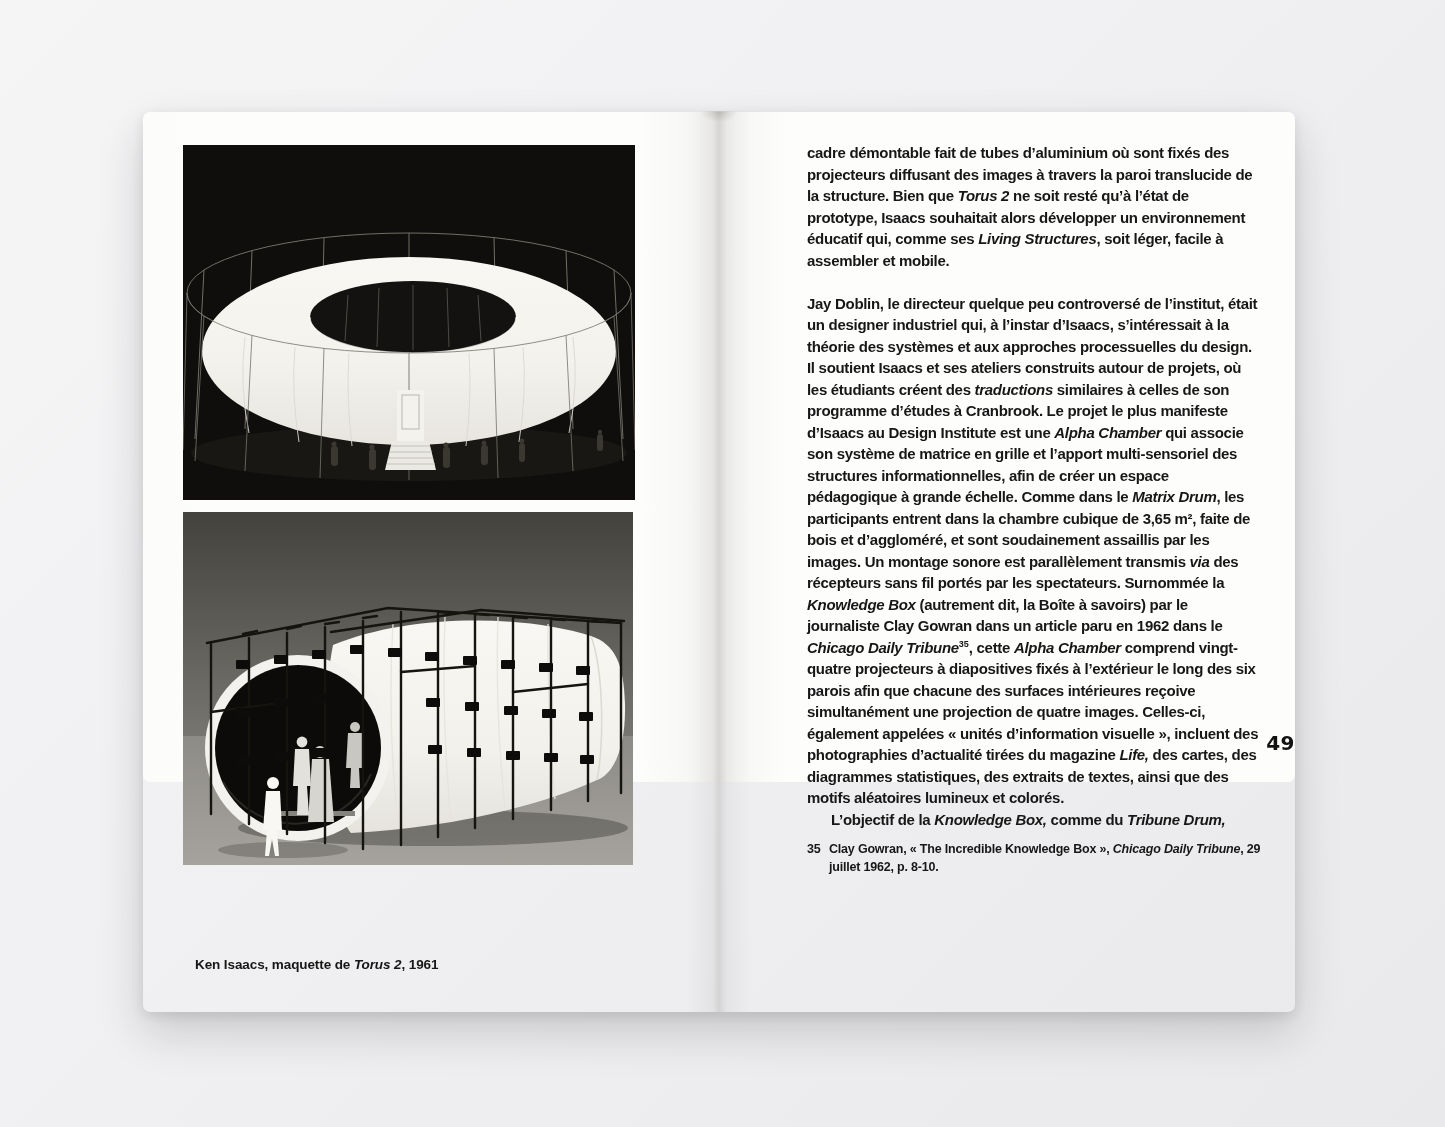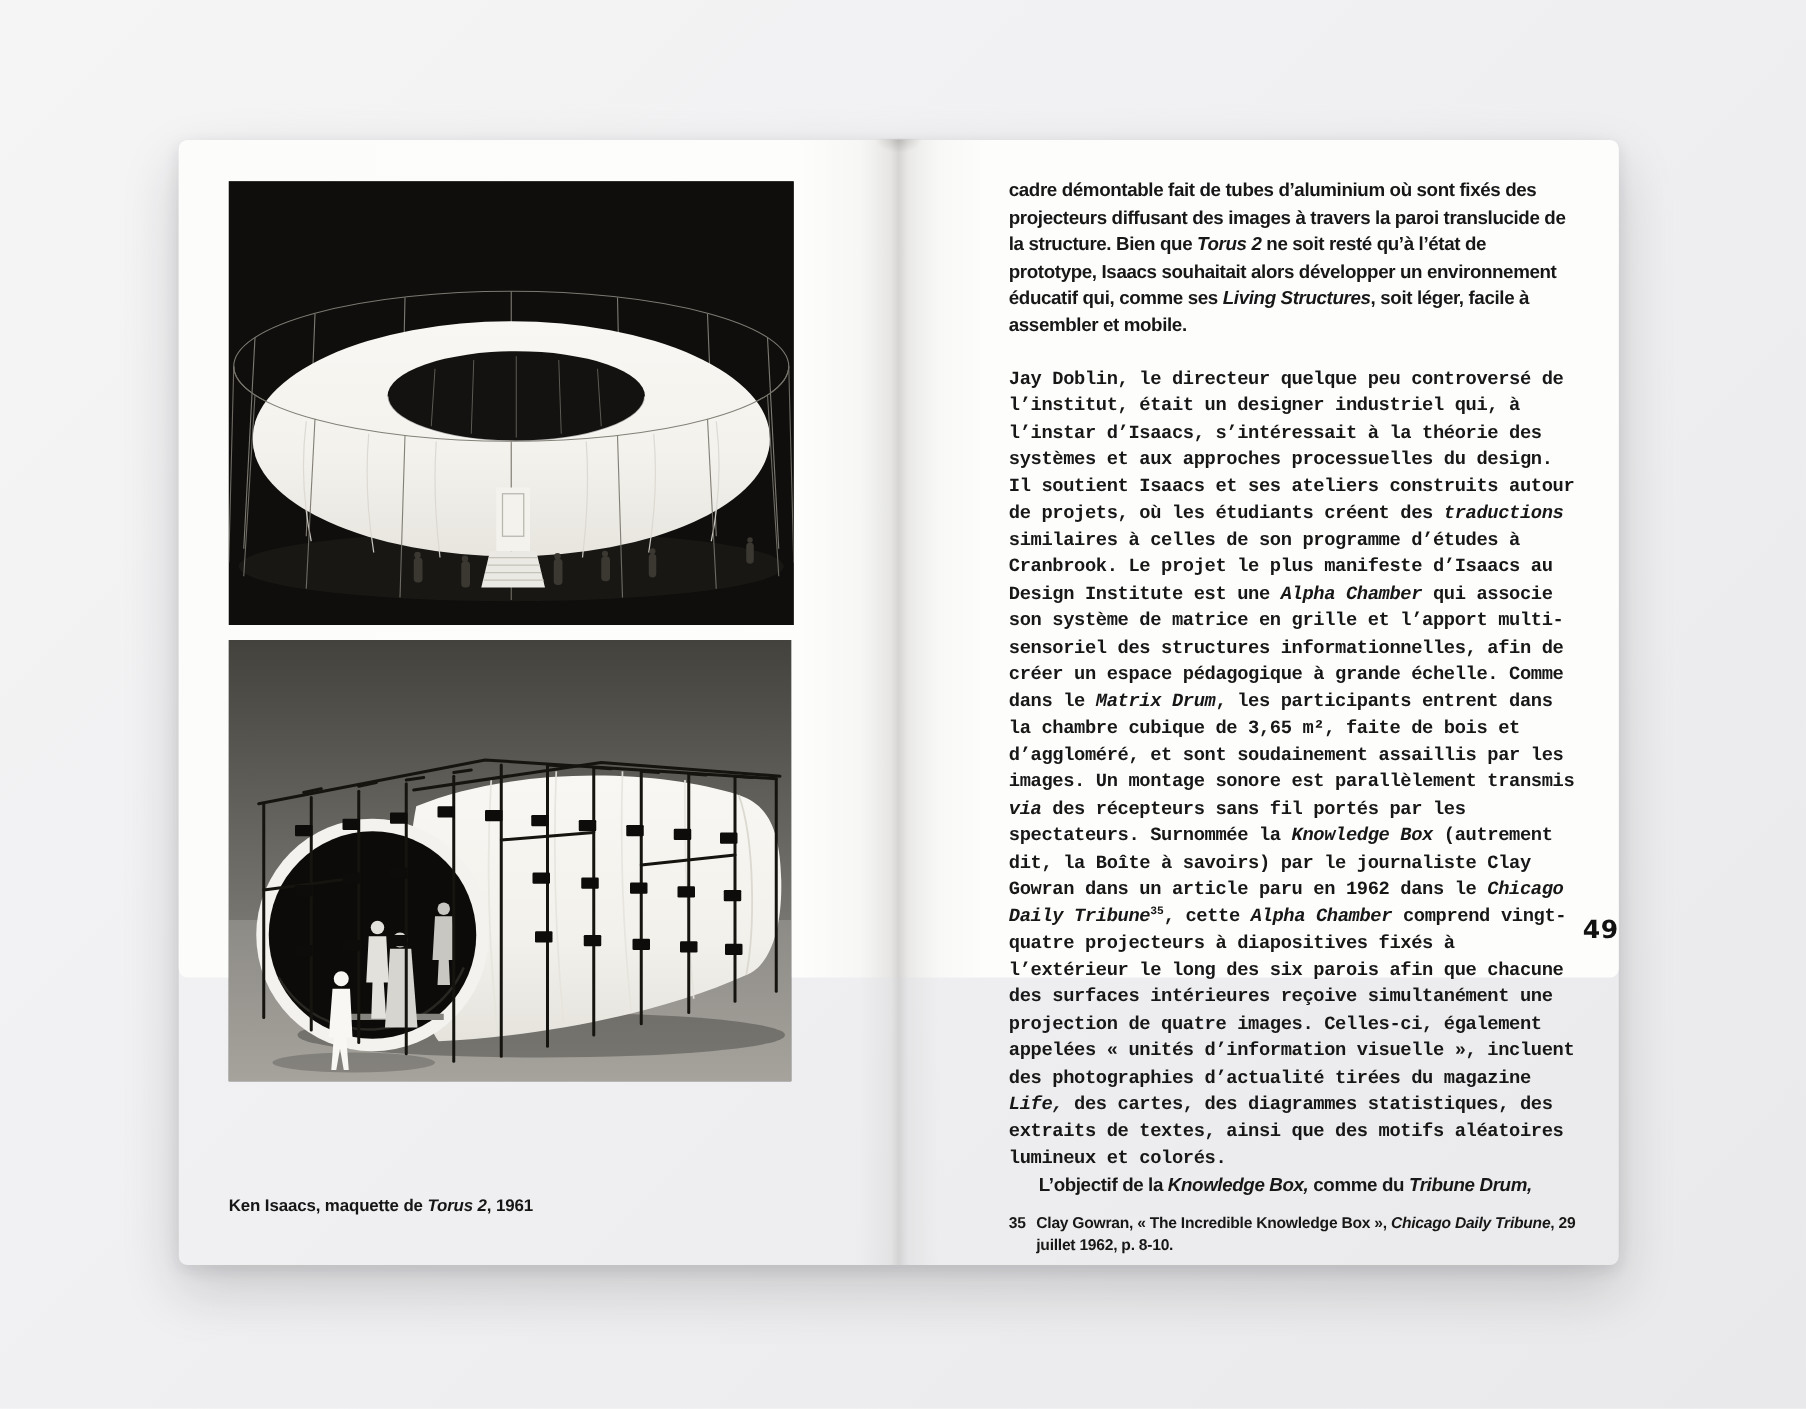--- a/index.html
+++ b/index.html
@@ -30,32 +30,32 @@
     background:linear-gradient(to right,#fcfcfb 0%,#fdfdfc 86%,#f6f6f4 96%,#efeeec 100%);}
   .page-right{border-radius:0 7px 7px 0;
     background:linear-gradient(to left,#fdfdfc 0%,#fdfdfc 88%,#f6f6f4 97%,#f0efed 100%);}
 
   
   .photo{position:absolute;left:40px;overflow:hidden;background:#0f0e0c;}
   .photo svg{display:block;width:100%;height:100%;}
   .photo-top{top:33px;width:452px;height:355px;}
   .photo-bottom{top:400px;width:450px;height:353px;}
   .caption{
-    position:absolute;left:40px;top:845px;width:480px;
+    position:absolute;left:52px;top:845px;width:480px;
     font-size:13.5px;font-weight:600;letter-spacing:-.1px;color:#161616;
   }
 
   
   .text-col{
     position:absolute;left:88px;top:30px;width:455px;
     font-size:15px;line-height:21.5px;font-weight:600;letter-spacing:-.3px;
     text-align:left;color:#171717;
   }
   .text-col p{margin:0;}
-  .para-gap{margin-top:21.5px !important;font-family:Liberation Mono, monospace;}
+  .para-gap{margin-top:21.5px !important;}
   .para-indent{text-indent:24px;}
   sup{font-size:9px;line-height:0;vertical-align:super;letter-spacing:0;}
   .footnote{
     display:flex;margin-top:11px;
     font-size:12.5px;line-height:17.5px;font-weight:600;letter-spacing:-.2px;
   }
   .fn-num{flex:0 0 22px;}
   .fn-text{flex:1;}
   .page-number{
     position:absolute;left:0;bottom:27px;width:100%;text-align:right;

